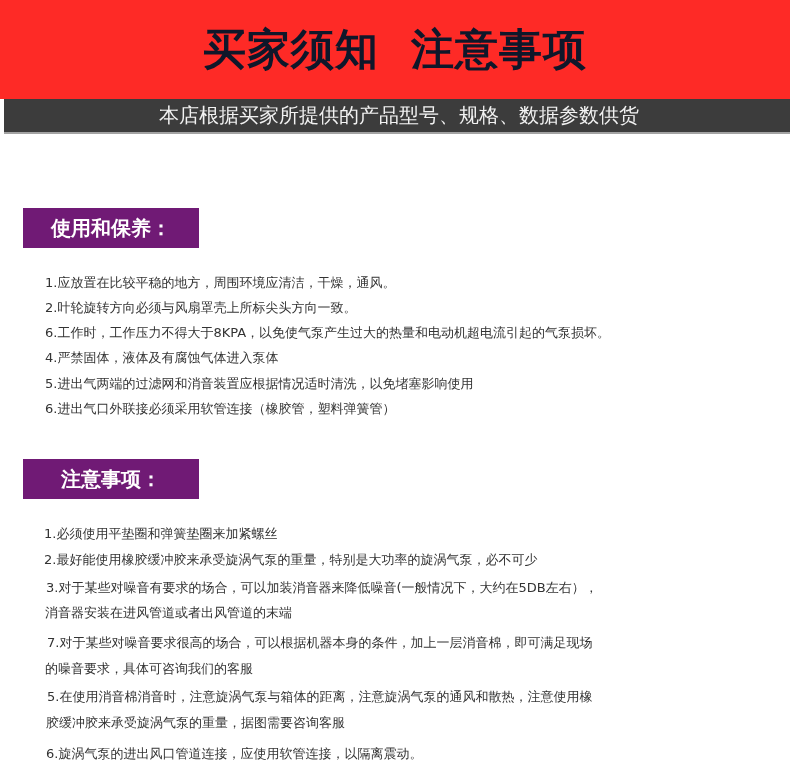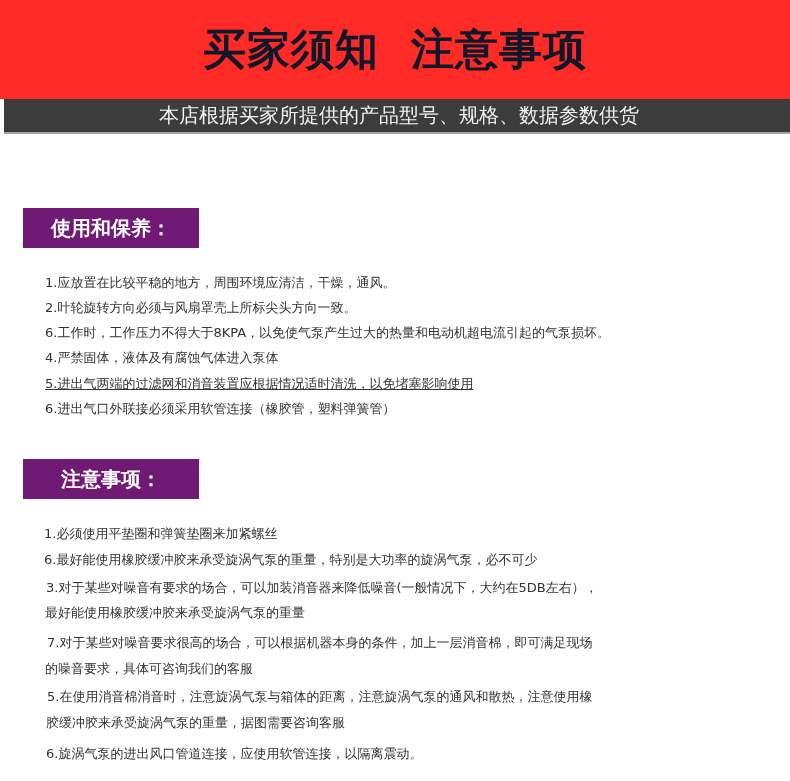--- a/index.html
+++ b/index.html
@@ -50,29 +50,29 @@
   <div class="subbar-text">本店根据买家所提供的产品型号、规格、数据参数供货</div>
 </div>
 
 <div class="badge badge-1">使用和保养：</div>
 
 <div class="list">
   <div class="line" style="left:45px; top:273px;">1.应放置在比较平稳的地方，周围环境应清洁，干燥，通风。</div>
   <div class="line" style="left:45px; top:298px;">2.叶轮旋转方向必须与风扇罩壳上所标尖头方向一致。</div>
   <div class="line" style="left:45px; top:323px;">6.工作时，工作压力不得大于8KPA，以免使气泵产生过大的热量和电动机超电流引起的气泵损坏。</div>
   <div class="line" style="left:45px; top:348px;">4.严禁固体，液体及有腐蚀气体进入泵体</div>
-  <div class="line" style="left:45px; top:374px;text-decoration:underline;">5.进出气两端的过滤网和消音装置应根据情况适时清洗，以免堵塞影响使用</div>
+  <div class="line" style="left:45px; top:374px;">5.进出气两端的过滤网和消音装置应根据情况适时清洗，以免堵塞影响使用</div>
   <div class="line" style="left:45px; top:399px;">6.进出气口外联接必须采用软管连接（橡胶管，塑料弹簧管）</div>
 </div>
 
 <div class="badge badge-2">注意事项：</div>
 
 <div class="list">
   <div class="line" style="left:44px; top:524px;">1.必须使用平垫圈和弹簧垫圈来加紧螺丝</div>
-  <div class="line" style="left:44px; top:550px;">6.最好能使用橡胶缓冲胶来承受旋涡气泵的重量，特别是大功率的旋涡气泵，必不可少</div>
+  <div class="line" style="left:44px; top:550px;">2.最好能使用橡胶缓冲胶来承受旋涡气泵的重量，特别是大功率的旋涡气泵，必不可少</div>
   <div class="line" style="left:46px; top:578px;">3.对于某些对噪音有要求的场合，可以加装消音器来降低噪音(一般情况下，大约在5DB左右），</div>
-  <div class="line" style="left:45px; top:603px;">最好能使用橡胶缓冲胶来承受旋涡气泵的重量</div>
+  <div class="line" style="left:45px; top:603px;">消音器安装在进风管道或者出风管道的末端</div>
   <div class="line" style="left:47px; top:633px;">7.对于某些对噪音要求很高的场合，可以根据机器本身的条件，加上一层消音棉，即可满足现场</div>
   <div class="line" style="left:45px; top:659px;">的噪音要求，具体可咨询我们的客服</div>
   <div class="line" style="left:47px; top:687px;">5.在使用消音棉消音时，注意旋涡气泵与箱体的距离，注意旋涡气泵的通风和散热，注意使用橡</div>
   <div class="line" style="left:46px; top:713px;">胶缓冲胶来承受旋涡气泵的重量，据图需要咨询客服</div>
   <div class="line" style="left:46px; top:744px;">6.旋涡气泵的进出风口管道连接，应使用软管连接，以隔离震动。</div>
 </div>
 
 </body></html>

